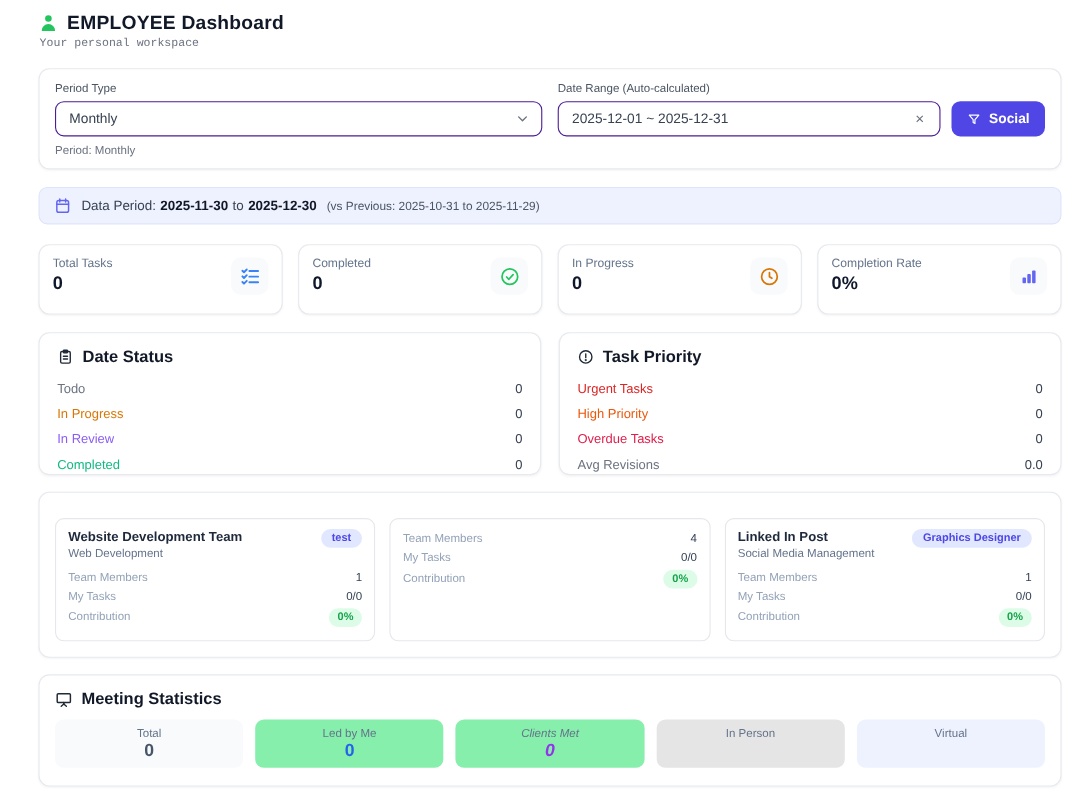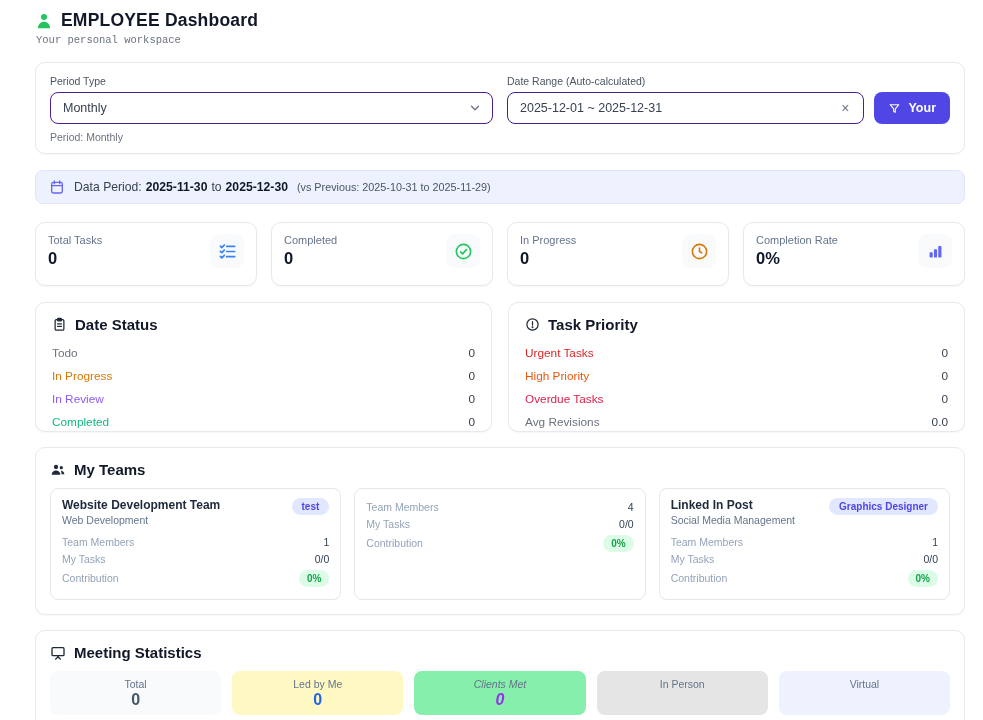--- a/index.html
+++ b/index.html
@@ -121,21 +121,21 @@
         <div class="date-input">
           <span>2025-12-01 ~ 2025-12-31</span>
           <span class="clear-x">×</span>
         </div>
         <button class="apply-btn">
           <span>
             <svg width="13" height="13" viewBox="0 0 24 24" fill="none" stroke="#ffffff" stroke-width="2" stroke-linecap="round" stroke-linejoin="round">
               <path d="M4 5h16l-6.5 7.5V19l-3-1.6v-4.9z"></path>
             </svg>
           </span>
-          <span>Your</span>
+          <span>Social</span>
         </button>
       </div>
     </div>
   </section>
 
   <section class="banner">
     <span>
       <svg width="16" height="16" viewBox="0 0 24 24" fill="none" stroke="#6366f1" stroke-width="2" stroke-linecap="round" stroke-linejoin="round">
         <rect x="4" y="5" width="16" height="16" rx="2.5"></rect>
         <line x1="8" y1="3" x2="8" y2="7"></line>
@@ -270,31 +270,20 @@
           </div>
           <div class="kv-row">
             <span class="kv-label" style="color: rgb(107, 114, 128);">Avg Revisions</span>
             <span class="kv-value">0.0</span>
           </div>
         </div>
     </section>
   </div>
 
   <section class="card teams-panel">
-    <div class="panel-title">
-      <span>
-        <svg width="16" height="16" viewBox="0 0 24 24" fill="#1f2937">
-          <circle cx="9" cy="7.5" r="3.2"></circle>
-          <path d="M2.5 19c0-3.6 2.9-6.3 6.5-6.3s6.5 2.7 6.5 6.3z"></path>
-          <circle cx="17" cy="8.5" r="2.4"></circle>
-          <path d="M16.2 12.6c3 .3 5.3 2.6 5.3 5.6h-4.2c0-2.2-.4-4.1-1.1-5.6z"></path>
-        </svg>
-      </span>
-      <span>My Teams</span>
-    </div>
     <div class="teams-row">
 
     <div class="team-card">
           <div class="team-head">
             <div>
               <div class="team-name">Website Development Team</div>
               <div class="team-cat">Web Development</div>
             </div>
             <span class="badge">test</span>
           </div>
@@ -360,21 +349,21 @@
         </svg>
       </span>
       <span>Meeting Statistics</span>
     </div>
     <div class="tiles-row">
 
     <div class="tile" style="background: rgb(248, 250, 252);">
           <div class="tile-label">Total</div>
           <div class="tile-value" style="color: rgb(71, 85, 105);">0</div>
         </div>
-        <div class="tile" style="background: #fef9c3;">
+        <div class="tile" style="background: #86efac;">
           <div class="tile-label">Led by Me</div>
           <div class="tile-value" style="color: rgb(37, 99, 235);">0</div>
         </div>
         <div class="tile" style="background: #86efac; font-style: italic;">
           <div class="tile-label">Clients Met</div>
           <div class="tile-value" style="color: rgb(147, 51, 234);">0</div>
         </div>
         <div class="tile" style="background: #e5e5e5;">
           <div class="tile-label">In Person</div>
           <div class="tile-value" style="color: rgb(22, 163, 74);"></div>

